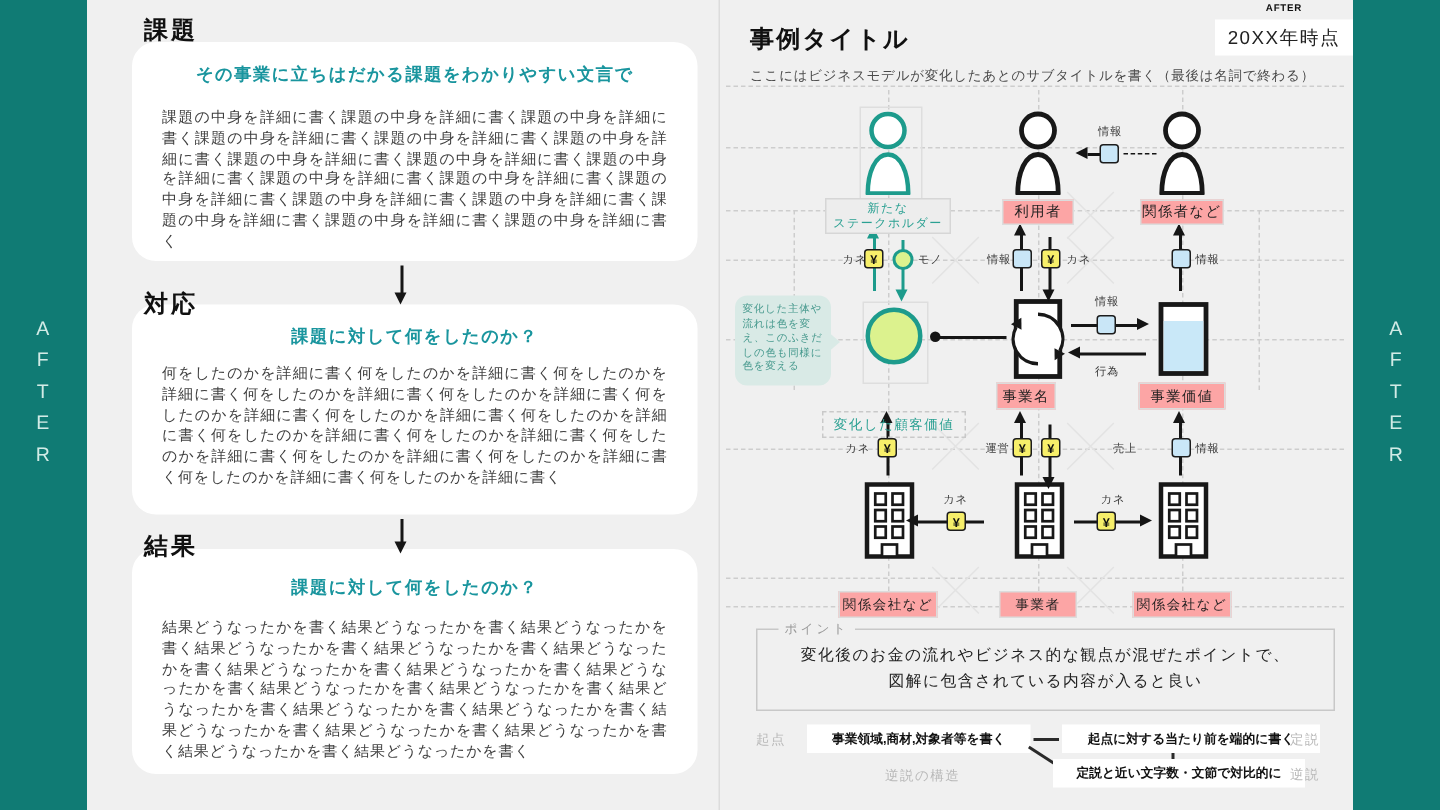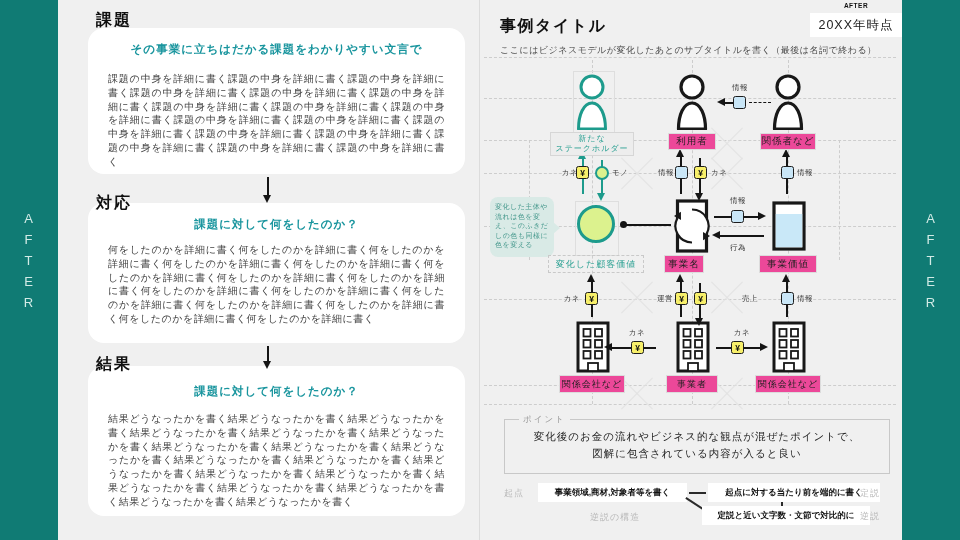--- a/index.html
+++ b/index.html
@@ -35,27 +35,27 @@
   .dasharrow{position:absolute;height:0;border-top:1.5px dashed #151515;z-index:3;}
   
   .chip{position:absolute;width:13px;height:13px;border:1.5px solid #1c1c1c;border-radius:2.5px;
     display:flex;align-items:center;justify-content:center;font-size:8.5px;font-weight:bold;color:#111;
     box-sizing:border-box;z-index:4;}
   .chip.yen{background:#f7ef6a;}
   .chip.info{background:#c9e6f7;}
   .chip.mono{background:#dcf28e;border:2px solid #1d9b8c;border-radius:50%;width:14px;height:14px;}
   
   .flbl{position:absolute;font-size:7.5px;color:#3a3a3a;white-space:nowrap;z-index:4;letter-spacing:.5px;}
-  .entlbl{position:absolute;background:#ec4899;border:1px solid #dcdcdc;color:#1f1f1f;display:flex;
+  .entlbl{position:absolute;background:#fca5a5;border:1px solid #dcdcdc;color:#1f1f1f;display:flex;
     align-items:center;justify-content:center;font-size:9.5px;white-space:nowrap;z-index:4;
     box-sizing:border-box;letter-spacing:1px;}
   .entlbl.teal{color:#2aa092;background:#ededed;border-color:#d6d6d6;font-size:8px;line-height:10.5px;
     white-space:pre-line;text-align:center;}
   .entlbl.dash{background:transparent;border:1px dashed #c9c9c9;color:#2aa092;}
-  .entlbl.sm{font-size:9px;}
+  .entlbl.sm{font-size:9px;margin-top:19px;}
   
   .dashh{position:absolute;border-top:1px dashed #cdcdcd;height:0;z-index:0;}
   .dashv{position:absolute;border-left:1px dashed #cdcdcd;width:0;z-index:0;}
   .xm{position:absolute;width:40px;height:40px;z-index:0;}
   .xm::before,.xm::after{content:"";position:absolute;left:-2px;right:-2px;top:50%;height:0;
     border-top:1.5px solid #e3e3e3;}
   .xm::before{transform:rotate(45deg);}
   .xm::after{transform:rotate(-45deg);}
   .sel{position:absolute;border:1px solid #dedede;z-index:1;}
   

